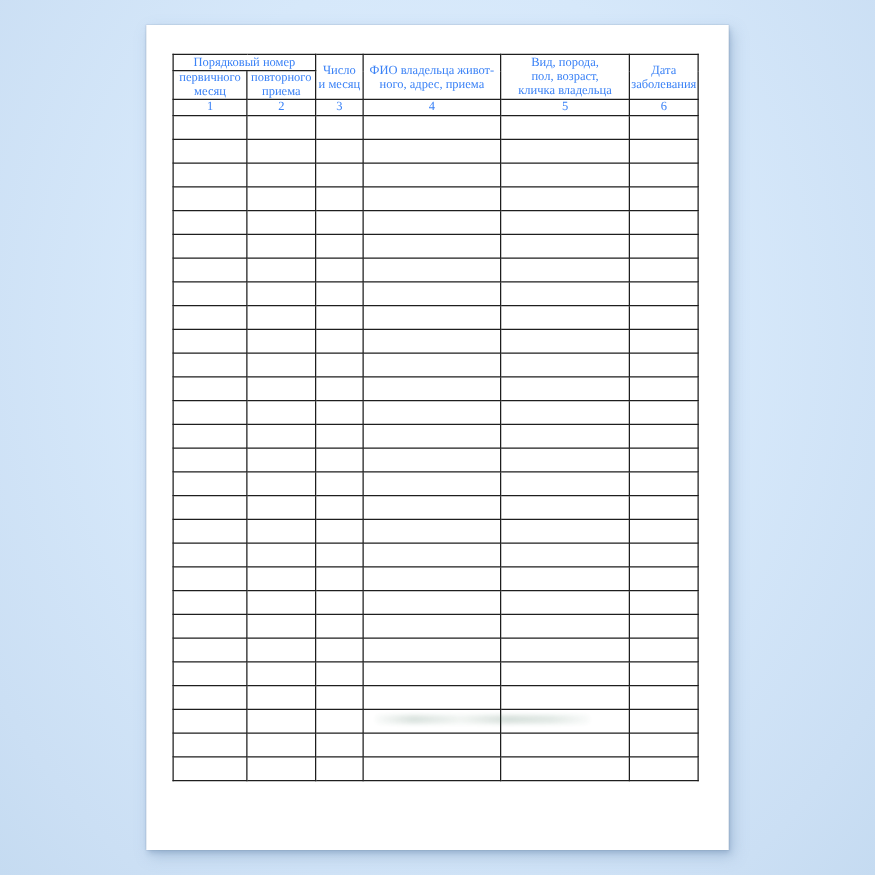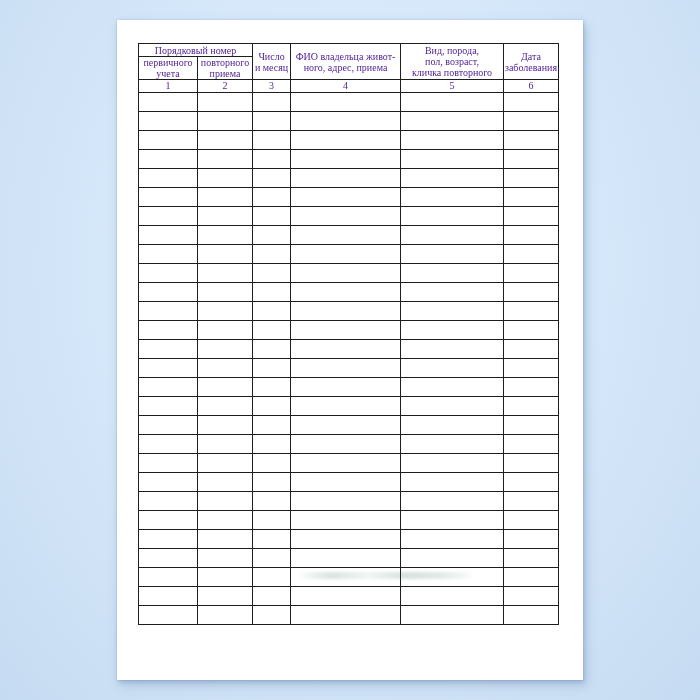--- a/index.html
+++ b/index.html
@@ -31,21 +31,21 @@
       3px 5px 11px rgba(120, 150, 185, 0.42);
   }
   table.form-table {
     position: absolute;
     left: 21px;
     top: 23px;
     width: 420px;
     table-layout: fixed;
     border-collapse: collapse;
     border: 1.5px solid #1e1e1e;
-    color: #4c1d95;
+    color: #3b82f6;
   }
   .form-table th,
   .form-table td {
     border: 1px solid #1e1e1e;
     padding: 0;
     margin: 0;
     text-align: center;
     vertical-align: middle;
     font-weight: normal;
     overflow: hidden;
@@ -105,27 +105,27 @@
       </colgroup>
       <thead>
         <tr class="row-group">
           <th colspan="2">Порядковый номер</th>
           <th rowspan="2">Число
 и месяц</th>
           <th rowspan="2">ФИО владельца живот-
 ного, адрес, приема</th>
           <th rowspan="2">Вид, порода,
 пол, возраст,
-кличка повторного</th>
+кличка владельца</th>
           <th rowspan="2">Дата
 заболевания</th>
         </tr>
         <tr class="row-sub">
           <th>первичного
-учета</th>
+месяц</th>
           <th>повторного
 приема</th>
         </tr>
         <tr class="row-nums">
           <td>1</td>
           <td>2</td>
           <td>3</td>
           <td>4</td>
           <td>5</td>
           <td>6</td>

